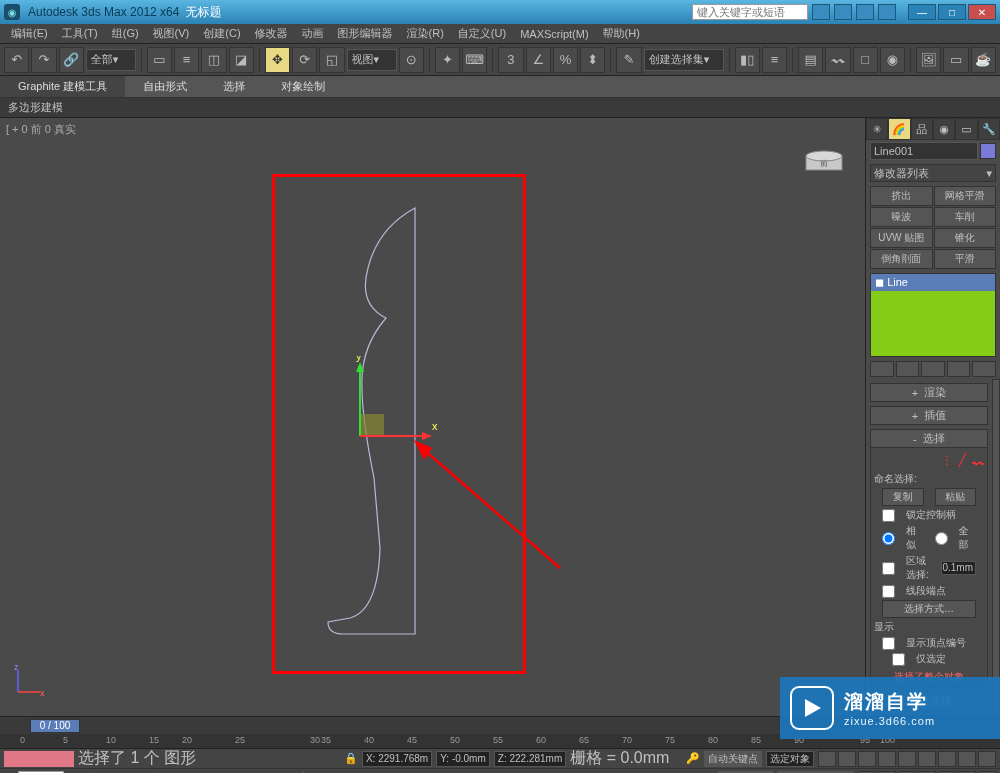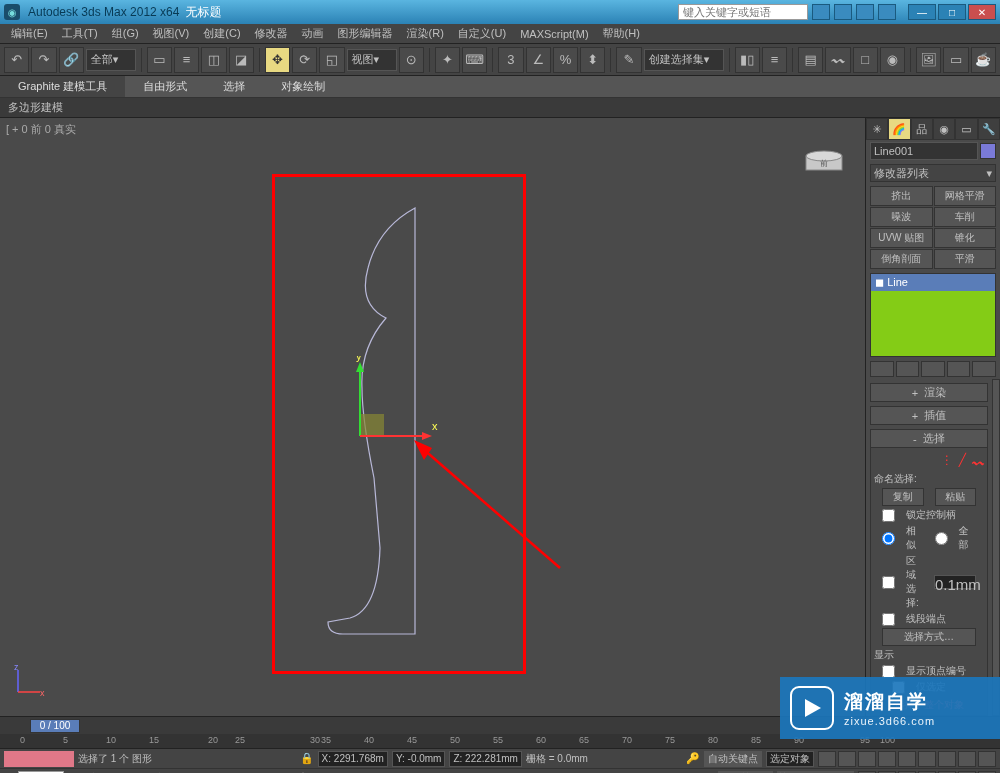--- a/index.html
+++ b/index.html
@@ -4,21 +4,21 @@
 <style>
 * { margin: 0; padding: 0; box-sizing: border-box; font-family: "Microsoft YaHei", Arial, sans-serif; }
 body { width: 1000px; height: 773px; background: #3a3a3a; color: #c0c0c0; font-size: 11px; overflow: hidden; position: relative; }
 
 
 .titlebar { height: 24px; background: linear-gradient(#5ab5e0, #2b82b5); display: flex; align-items: center; padding: 0 4px; }
 .titlebar .app-icon { width: 16px; height: 16px; background: #1a4d6b; border-radius: 3px; margin-right: 8px; display:flex; align-items:center; justify-content:center; color:#7dd; font-size:10px;}
 .titlebar .title-text { color: #083a55; font-size: 12px; }
 .titlebar .doc-text { color: #fff; margin-left: 6px; font-size: 12px; }
 .titlebar .spacer { flex: 1; }
-.titlebar .search-input { width: 130px; height: 16px; background: #fff; border: 1px solid #999; font-size: 11px; padding: 0 4px; color:#888; }
+.titlebar .search-input { width: 116px; height: 16px; background: #fff; border: 1px solid #999; font-size: 11px; padding: 0 4px; color:#888; }
 .titlebar .tb-icon { width: 18px; height: 16px; margin-left: 4px; background: #3a8bbf; border:1px solid #1a5a7f; display:inline-block; }
 .titlebar .wincontrols { display: flex; margin-left: 10px; }
 .titlebar .wincontrols div { width: 28px; height: 16px; background: #2b82b5; border:1px solid #1a5a7f; margin-left:2px; display:flex; align-items:center; justify-content:center; color:#fff; font-size:10px;}
 .titlebar .wincontrols .close { background:#c94f4f; }
 
 
 .menubar { height: 20px; background: #444; display: flex; align-items: center; padding: 0 4px; border-bottom: 1px solid #222; }
 .menubar span { padding: 2px 7px; cursor: default; }
 
 
@@ -58,32 +58,32 @@
 .mod-stack .item { background: #5a7db8; color:#fff; padding: 2px 4px; font-size:11px; }
 .stack-btns { display:flex; margin: 2px 4px; gap:2px; }
 .stack-btns .sb { flex:1; height:16px; background:#555; border:1px solid #333; }
 .rollout { margin: 4px 4px 0 4px; }
 .rollout-title { background:#555; border:1px solid #333; text-align:center; padding:1px 0; font-size:11px; display:flex; align-items:center; justify-content:center;}
 .rollout-body { background:#484848; border:1px solid #333; border-top:none; padding:3px; font-size:10px; }
 .rollout-body .row { display:flex; align-items:center; margin:2px 8px; gap:11px;}
 .rollout-body .btn { flex:1; background:#555; border:1px solid #333; text-align:center; padding:1px 0;}
 .rollout-body .btn.wide { flex:none; width:100%; }
 .rollout-body .red { color:#ff6666; }
-.rollout-body .spinner { width:42px; height:14px; background:#222; border:1px solid #555; font-size:15px; text-align:right; padding-right:2px;}
+.rollout-body .spinner { width:42px; height:14px; background:#222; border:1px solid #555; font-size:10px; text-align:right; padding-right:2px;}
 .so-icons { display:flex; justify-content:flex-end; gap:6px; color:#ff3333; font-size:12px; padding:2px 0;}
 .lock-bar { width:8px; background:#555; border:1px solid #333; }
 
 
 .timeline { height: 18px; background: #3a3a3a; display:flex; align-items:center; border-top:1px solid #222; }
 .timeline .slider { margin-left:30px; width:50px; height:14px; background:#5a7db8; border:1px solid #333; display:flex; align-items:center; justify-content:center; font-size:10px; color:#fff;}
 .ruler { height: 14px; background: #333; position:relative; display:flex; align-items:center;}
 .ruler .tick { position:absolute; font-size:9px; color:#999; top:1px; }
 .status1 { height: 20px; background: #444; display:flex; align-items:center; gap:4px; padding:0 4px; border-top:1px solid #222;}
 .status1 .field { background:#222; border:1px solid #555; height:16px; display:flex; align-items:center; padding:0 3px; font-size:10px; }
-.status1 .lbl { font-size:10px; }
+.status1 .lbl { font-size:16px; }
 .status2 { height: 20px; background: #444; display:flex; align-items:center; gap:4px; padding:0 4px; border-top:1px solid #333;}
 .status2 .prompt { height:16px; background:#fff; color:#333; padding:0 4px; display:flex; align-items:center; border:1px solid #999;}
 .right-tools { display:flex; gap:2px; }
 .right-tools .rt { width:18px; height:16px; background:#555; border:1px solid #333; }
 
 
 .watermark { position:absolute; right:0; bottom:34px; width:220px; height:62px; background:rgba(27,118,188,0.92); display:flex; align-items:center; padding:0 10px; gap:10px; }
 .watermark .wm-logo { width:44px; height:44px; border:2.5px solid #fff; border-radius:9px; display:flex; align-items:center; justify-content:center;}
 .watermark .wm-text1 { color:#fff; font-size:19px; font-weight:bold; letter-spacing:2px;}
 .watermark .wm-text2 { color:#eaf3fa; font-size:11px; letter-spacing:1px;}
@@ -327,21 +327,21 @@
 <div class="timeline">
   <div class="slider">
       <span>0 / 100</span>
     </div>
 </div>
 <div class="ruler" id="ruler">
     <span class="tick" style="left: 20px;">0</span>
     <span class="tick" style="left: 63px;">5</span>
     <span class="tick" style="left: 106px;">10</span>
     <span class="tick" style="left: 149px;">15</span>
-    <span class="tick" style="left: 208px;">20</span>
+    <span class="tick" style="left: 182px;">20</span>
     <span class="tick" style="left: 235px;">25</span>
     <span class="tick" style="left: 278px; margin-left: 32px;">30</span>
     <span class="tick" style="left: 321px;">35</span>
     <span class="tick" style="left: 364px;">40</span>
     <span class="tick" style="left: 407px; text-align: right;">45</span>
     <span class="tick" style="left: 450px;">50</span>
     <span class="tick" style="left: 493px;">55</span>
     <span class="tick" style="left: 536px;">60</span>
     <span class="tick" style="left: 579px;">65</span>
     <span class="tick" style="left: 622px;">70</span>

